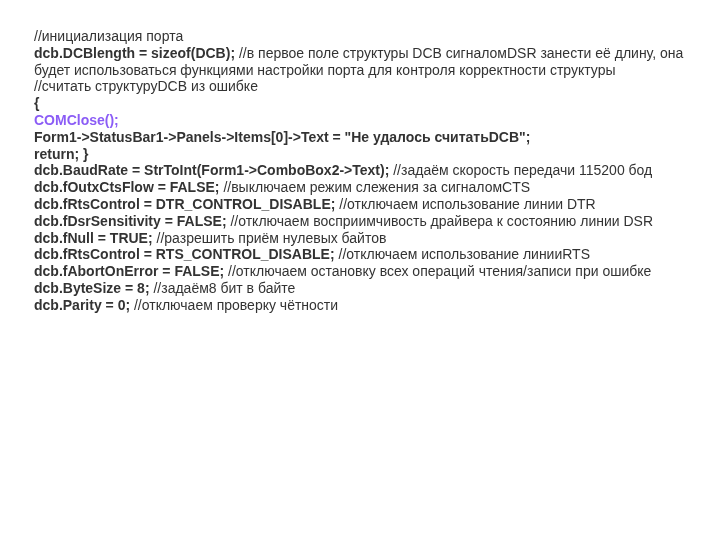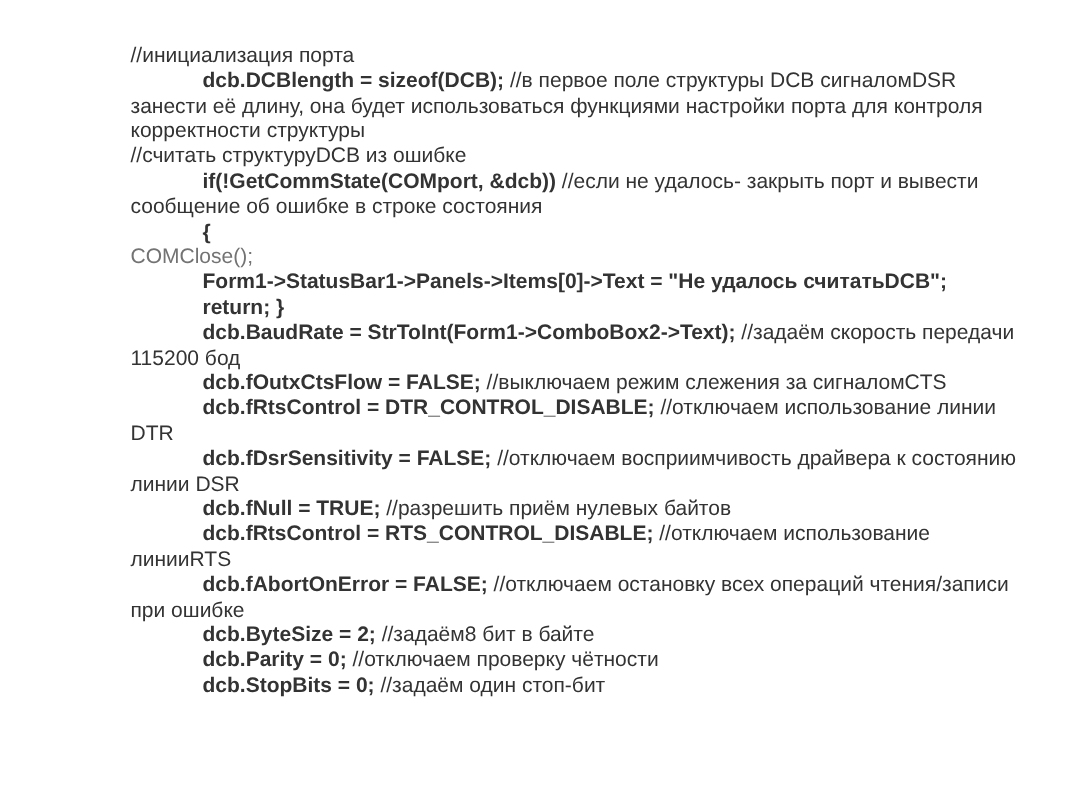--- a/index.html
+++ b/index.html
@@ -7,45 +7,43 @@
     padding: 0;
     width: 720px;
     height: 540px;
     background: #ffffff;
     font-family: Arial, Helvetica, sans-serif;
     font-size: 14px;
     line-height: 1.2;
     color: #333333;
   }
   .page {
-    padding: 28px 36px 20px 87px;
+    padding: 28px 36px 20px 34px;
   }
   .line {
     margin: 0;
   }
-  .b { font-weight: 700; margin-left: 48px; }
+  .b { font-weight: 700; }
   .n { font-weight: 400; }
-  .red { color: #737373; font-weight: 400; }
+  .red { color: #8b5cf6; font-weight: 700; }
   span { display: inline; }
 </style>
 </head>
 <body>
 
 <div class="page" id="container">
     <p class="line"><span class="n">//инициализация порта</span></p>
     <p class="line"><span class="b">dcb.DCBlength = sizeof(DCB);</span><span class="n">  //в первое поле структуры DCB сигналомDSR занести её длину, она будет использоваться функциями настройки порта для контроля корректности структуры</span></p>
     <p class="line"><span class="n">//считать структуруDCB из ошибке</span></p>
-    <p class="line"><span class="b">if(!GetCommState(COMport, &amp;dcb))</span><span class="n"> //если не удалось- закрыть порт и вывести сообщение об ошибке в строке состояния</span></p>
     <p class="line"><span class="b">{</span></p>
     <p class="line"><span class="red">COMClose();</span></p>
     <p class="line"><span class="b">Form1-&gt;StatusBar1-&gt;Panels-&gt;Items[0]-&gt;Text = "Не удалось считатьDCB";</span></p>
     <p class="line"><span class="b">return;  }</span></p>
     <p class="line"><span class="b">dcb.BaudRate = StrToInt(Form1-&gt;ComboBox2-&gt;Text);</span><span class="n">  //задаём скорость передачи 115200 бод</span></p>
     <p class="line"><span class="b">dcb.fOutxCtsFlow = FALSE;</span><span class="n">  //выключаем режим слежения за сигналомCTS</span></p>
     <p class="line"><span class="b">dcb.fRtsControl = DTR_CONTROL_DISABLE;</span><span class="n">  //отключаем использование линии DTR</span></p>
     <p class="line"><span class="b">dcb.fDsrSensitivity = FALSE;</span><span class="n">  //отключаем восприимчивость драйвера к состоянию линии DSR</span></p>
     <p class="line"><span class="b">dcb.fNull = TRUE;</span><span class="n">  //разрешить приём нулевых байтов</span></p>
     <p class="line"><span class="b">dcb.fRtsControl = RTS_CONTROL_DISABLE;</span><span class="n">  //отключаем использование линииRTS</span></p>
     <p class="line"><span class="b">dcb.fAbortOnError = FALSE;</span><span class="n">  //отключаем остановку всех операций чтения/записи при ошибке</span></p>
-    <p class="line"><span class="b">dcb.ByteSize = 2;</span><span class="n">  //задаём8 бит в байте</span></p>
+    <p class="line"><span class="b">dcb.ByteSize = 8;</span><span class="n">  //задаём8 бит в байте</span></p>
     <p class="line"><span class="b">dcb.Parity = 0;</span><span class="n">  //отключаем проверку чётности</span></p>
-    <p class="line"><span class="b">dcb.StopBits = 0;</span><span class="n">  //задаём один стоп-бит</span></p>
   </div>
 
 </body></html>

